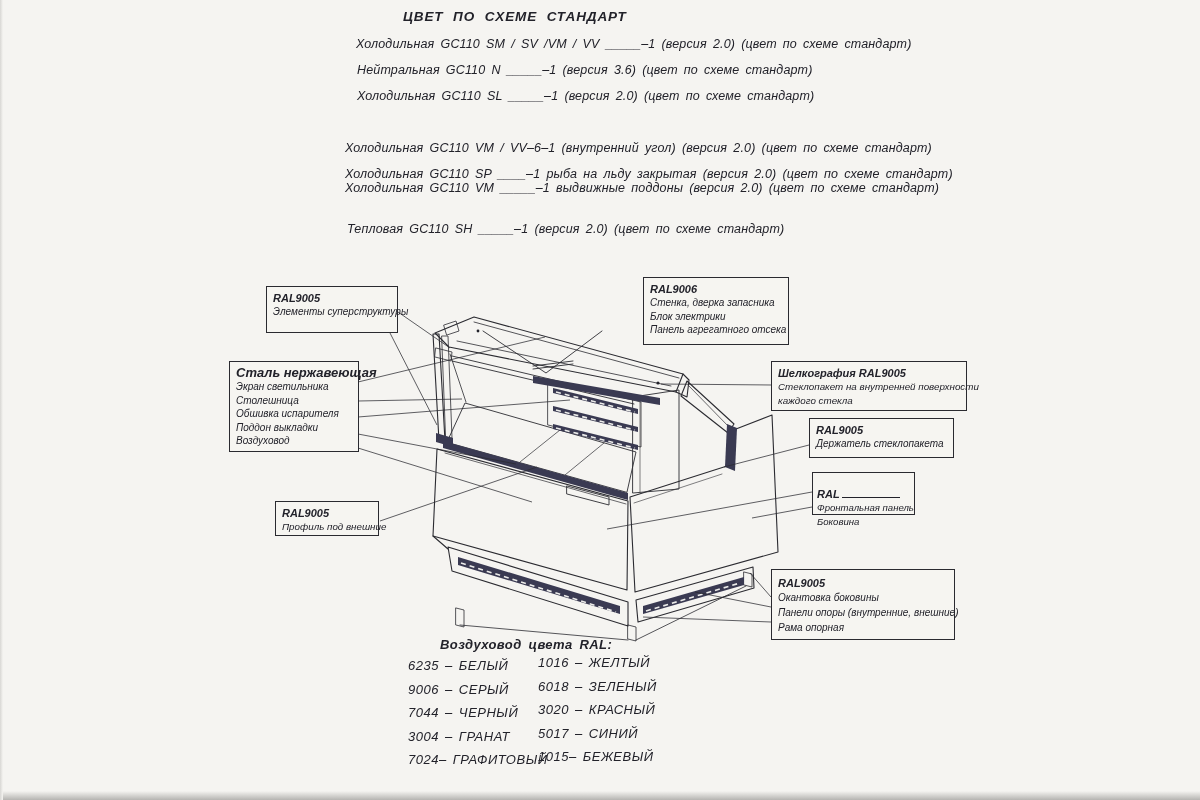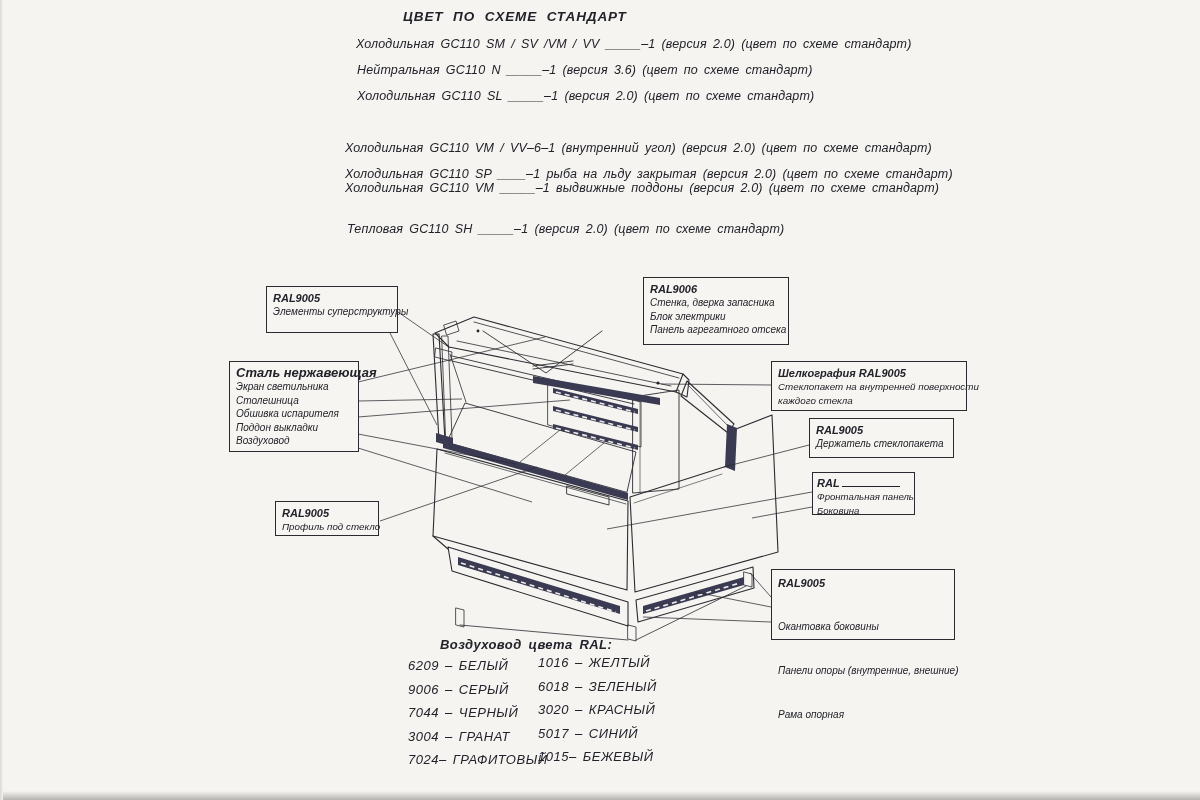--- a/index.html
+++ b/index.html
@@ -17,21 +17,21 @@
     position:absolute;font-size:12.5px;letter-spacing:0.15px;word-spacing:2.5px;
     white-space:nowrap;
   }
   svg.drawing{position:absolute;left:0;top:0;}
   .callout{
     position:absolute;border:1.6px solid #2a2a30;background:rgba(245,244,241,0.92);
     padding:4px 6px 3px 6px;box-sizing:border-box;
   }
   .co-h{font-size:11px;font-weight:700;line-height:14px;white-space:nowrap;}
   .co-l{font-size:10px;line-height:13.5px;white-space:nowrap;}
-  .co-wide .co-l{line-height:15px;margin-top:29px;}
+  .co-wide .co-l{line-height:15px;}
   .blank{display:inline-block;width:58px;border-bottom:1.5px solid #22222a;height:9px;margin-left:2px;}
   .ral-heading{position:absolute;font-size:13px;font-weight:600;letter-spacing:0.4px;word-spacing:3px;white-space:nowrap;}
   .ral-col{position:absolute;font-size:13px;letter-spacing:0.5px;word-spacing:2px;}
   .ral-row{height:23.5px;white-space:nowrap;}
   .scan-edge-bottom{
     position:absolute;left:0;top:791px;width:1200px;height:9px;
     background:linear-gradient(#f5f4f1,#b5b4b1);
   }
   .scan-edge-left{
     position:absolute;left:0;top:0;width:3px;height:800px;
@@ -173,41 +173,41 @@
     <div class="co-h">Шелкография RAL9005</div>
     <div class="co-l" style="font-size:9.8px">Стеклопакет на внутренней поверхности</div>
     <div class="co-l" style="font-size:9.8px">каждого стекла</div>
   </div>
 
   <div class="callout" style="left:809px;top:418px;width:145px;height:40px">
     <div class="co-h">RAL9005</div>
     <div class="co-l">Держатель стеклопакета</div>
   </div>
 
-  <div class="callout" style="left:812px;top:472px;width:103px;height:43px;padding:3px 4px">
+  <div class="callout" style="left:812px;top:472px;width:103px;height:43px;padding:14px 4px">
     <div class="co-h"><span>RAL</span><span class="blank"></span></div>
     <div class="co-l" style="font-size:9.6px">Фронтальная панель</div>
     <div class="co-l" style="font-size:9.6px">Боковина</div>
   </div>
 
   <div class="callout" style="left:275px;top:501px;width:104px;height:35px">
     <div class="co-h">RAL9005</div>
-    <div class="co-l" style="font-size:9.8px">Профиль под стекло</div>
+    <div class="co-l" style="font-size:9.8px">Профиль под внешние</div>
   </div>
 
   <div class="callout co-wide" style="left:771px;top:569px;width:184px;height:71px;padding-top:6px">
     <div class="co-h">RAL9005</div>
     <div class="co-l">Окантовка боковины</div>
     <div class="co-l">Панели опоры (внутренние, внешние)</div>
     <div class="co-l">Рама опорная</div>
   </div>
 
   <div class="ral-heading" style="left:440px;top:637px">Воздуховод цвета RAL:</div>
   <div class="ral-col" style="left:408px;top:658px">
-    <div class="ral-row">6209 – БЕЛЫЙ</div>
+    <div class="ral-row">6235 – БЕЛЫЙ</div>
     <div class="ral-row">9006 – СЕРЫЙ</div>
     <div class="ral-row">7044 – ЧЕРНЫЙ</div>
     <div class="ral-row">3004 – ГРАНАТ</div>
     <div class="ral-row">7024– ГРАФИТОВЫЙ</div>
   </div>
   <div class="ral-col" style="left:538px;top:655px">
     <div class="ral-row">1016 – ЖЕЛТЫЙ</div>
     <div class="ral-row">6018 – ЗЕЛЕНЫЙ</div>
     <div class="ral-row">3020 – КРАСНЫЙ</div>
     <div class="ral-row">5017 – СИНИЙ</div>

